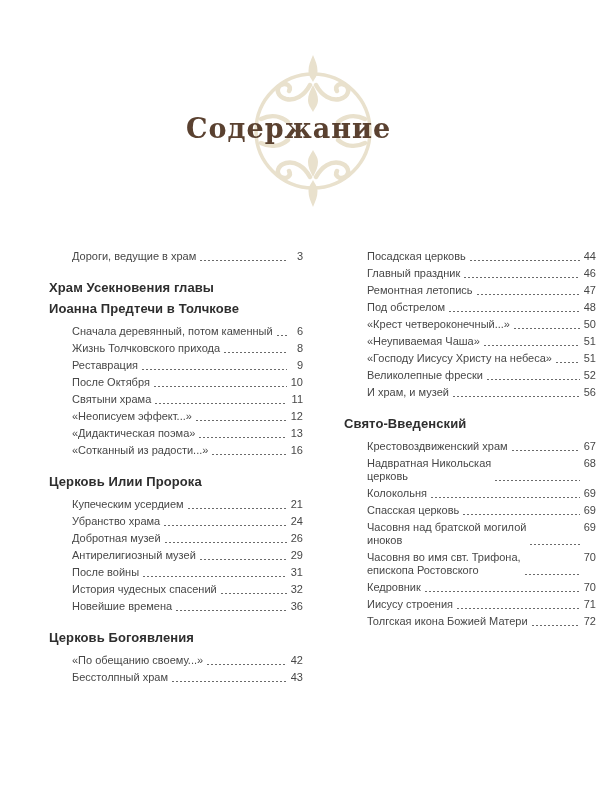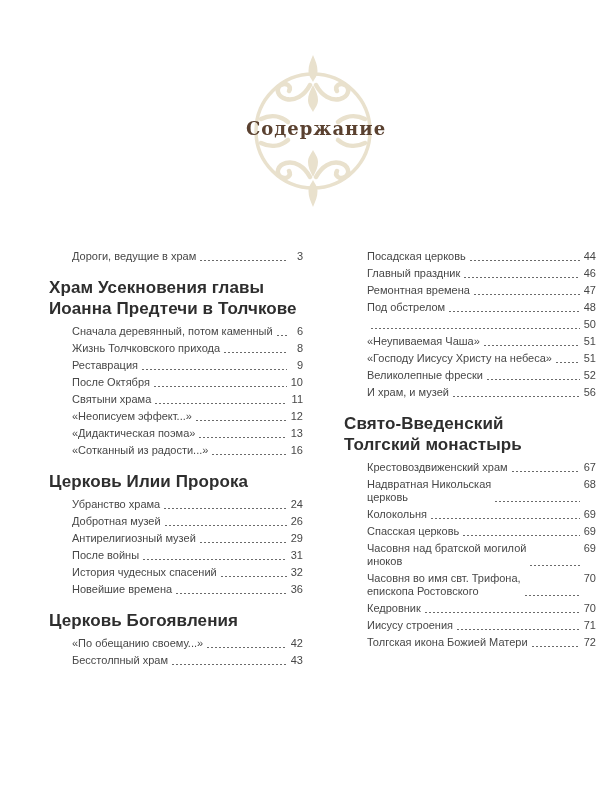--- a/index.html
+++ b/index.html
@@ -14,30 +14,30 @@
     width:600px;height:800px;
     background:var(--page-bg);
     font-family:"Liberation Sans","DejaVu Sans",sans-serif;
     position:relative;overflow:hidden;
   }
   .medallion{
     position:absolute;left:233px;top:51px;width:160px;height:160px;
   }
   .book-title{
     position:absolute;left:186px;top:114px;width:260px;
-    text-align:center;
+    text-align:left;
     font-family:"DejaVu Serif","Liberation Serif",serif;
-    font-weight:bold;font-size:18px;line-height:30px;
+    font-weight:bold;font-size:27px;line-height:30px;
     letter-spacing:1px;color:var(--title-brown);
   }
   .toc-column{position:absolute;top:250px;}
   .col-left{left:49px;width:254px;}
   .col-right{left:344px;width:252px;}
   .section-heading{
-    font-size:17px;font-weight:bold;color:var(--heading-text);
+    font-size:13px;font-weight:bold;color:var(--heading-text);
     line-height:21px;margin:14px 0 6px 0;letter-spacing:0.1px;
   }
   .toc-entry{
     display:flex;align-items:flex-start;
     padding-left:23px;
     font-size:11px;line-height:13px;color:var(--entry-text);
     margin-bottom:4px;
   }
   .entry-label{flex:0 1 auto;}
   .entry-label .lbl-line{display:block;white-space:nowrap;}
@@ -140,20 +140,27 @@
       <div class="toc-entry">
         <span class="entry-label">
           <span class="lbl-line">«Сотканный из радости...»</span>
         </span>
         <span class="dots"></span>
         <span class="entry-page">16</span>
       </div>
       <div class="section-heading"><span>Церковь Илии Пророка</span></div>
       <div class="toc-entry">
         <span class="entry-label">
+          <span class="lbl-line">Купеческим усердием</span>
+        </span>
+        <span class="dots"></span>
+        <span class="entry-page">21</span>
+      </div>
+      <div class="toc-entry">
+        <span class="entry-label">
           <span class="lbl-line">Убранство храма</span>
         </span>
         <span class="dots"></span>
         <span class="entry-page">24</span>
       </div>
       <div class="toc-entry">
         <span class="entry-label">
           <span class="lbl-line">Добротная музей</span>
         </span>
         <span class="dots"></span>
@@ -213,33 +220,36 @@
       </div>
       <div class="toc-entry">
         <span class="entry-label">
           <span class="lbl-line">Главный праздник</span>
         </span>
         <span class="dots"></span>
         <span class="entry-page">46</span>
       </div>
       <div class="toc-entry">
         <span class="entry-label">
-          <span class="lbl-line">Ремонтная времена</span>
+          <span class="lbl-line">Ремонтная летопись</span>
         </span>
         <span class="dots"></span>
         <span class="entry-page">47</span>
       </div>
       <div class="toc-entry">
         <span class="entry-label">
           <span class="lbl-line">Под обстрелом</span>
         </span>
         <span class="dots"></span>
         <span class="entry-page">48</span>
       </div>
       <div class="toc-entry">
+        <span class="entry-label">
+          <span class="lbl-line">«Крест четвероконечный...»</span>
+        </span>
         <span class="dots"></span>
         <span class="entry-page">50</span>
       </div>
       <div class="toc-entry">
         <span class="entry-label">
           <span class="lbl-line">«Неупиваемая Чаша»</span>
         </span>
         <span class="dots"></span>
         <span class="entry-page">51</span>
       </div>
@@ -257,21 +267,21 @@
         <span class="dots"></span>
         <span class="entry-page">52</span>
       </div>
       <div class="toc-entry">
         <span class="entry-label">
           <span class="lbl-line">И храм, и музей</span>
         </span>
         <span class="dots"></span>
         <span class="entry-page">56</span>
       </div>
-      <div class="section-heading"><span>Свято-Введенский</span><br><span>Толгский монастырь</span></div>
+      <div class="section-heading"><span>Свято-Введенский</span><br></div>
       <div class="toc-entry">
         <span class="entry-label">
           <span class="lbl-line">Крестовоздвиженский храм</span>
         </span>
         <span class="dots"></span>
         <span class="entry-page">67</span>
       </div>
       <div class="toc-entry">
         <span class="entry-label">
           <span class="lbl-line">Надвратная Никольская</span>

